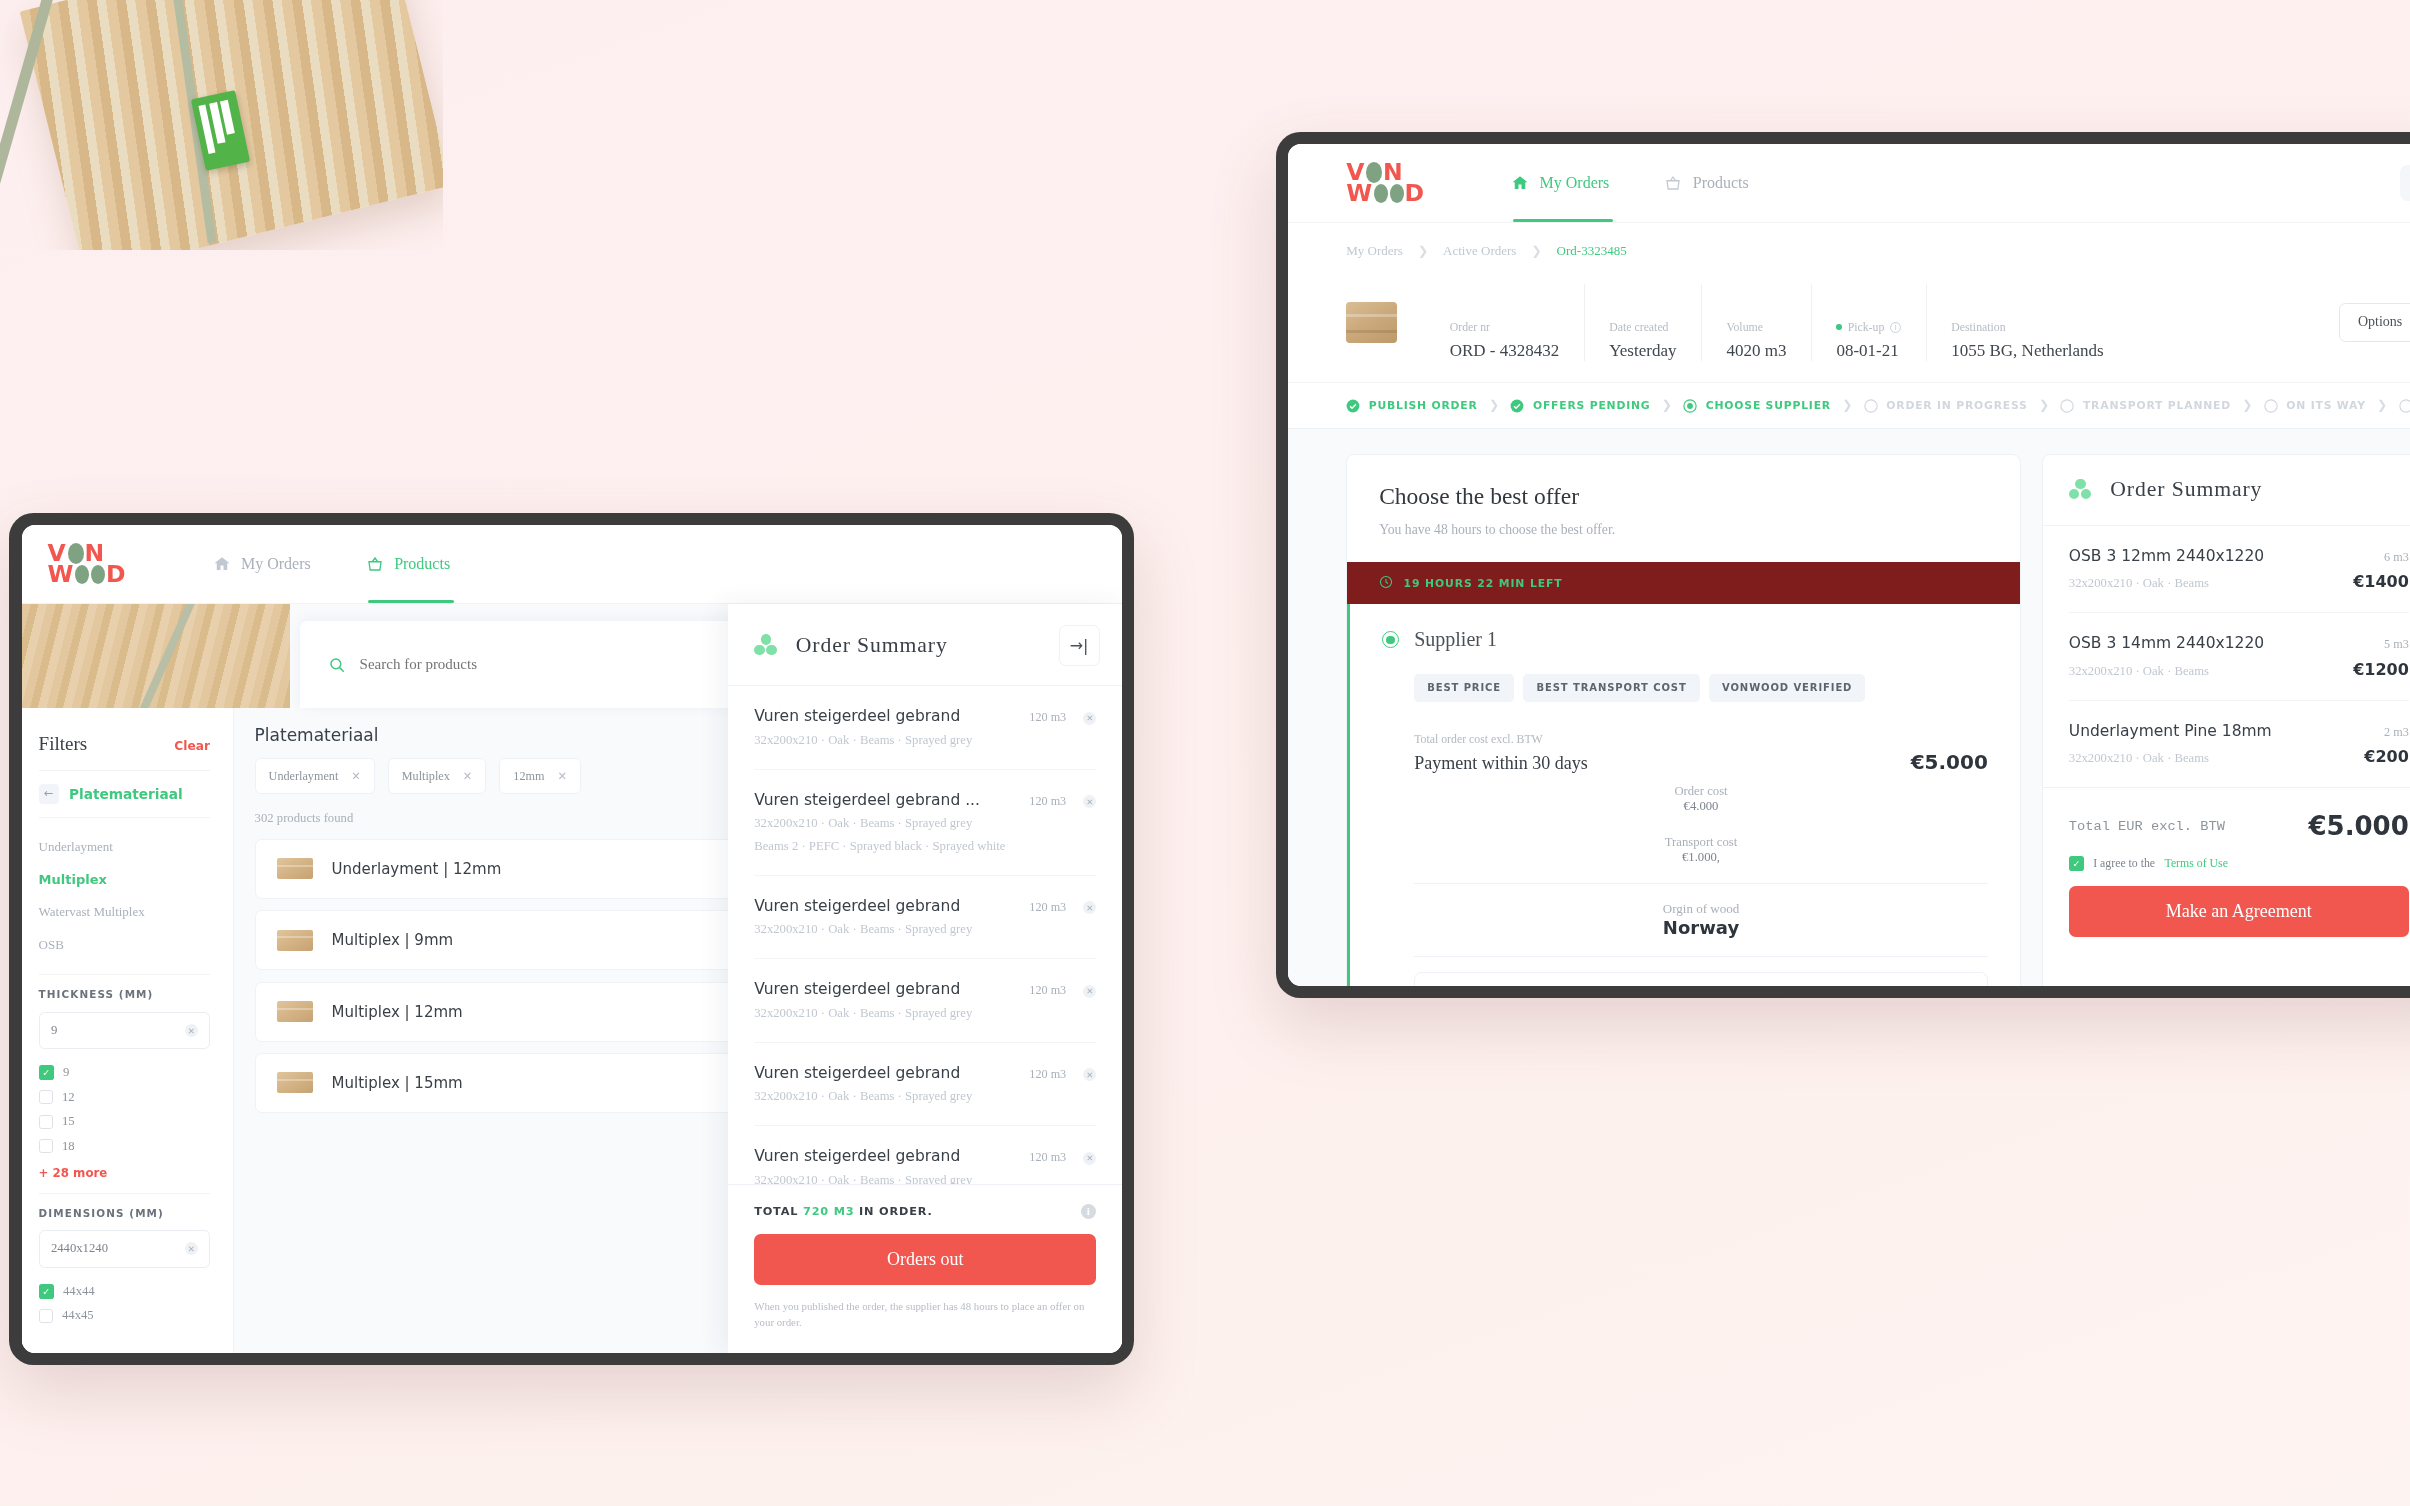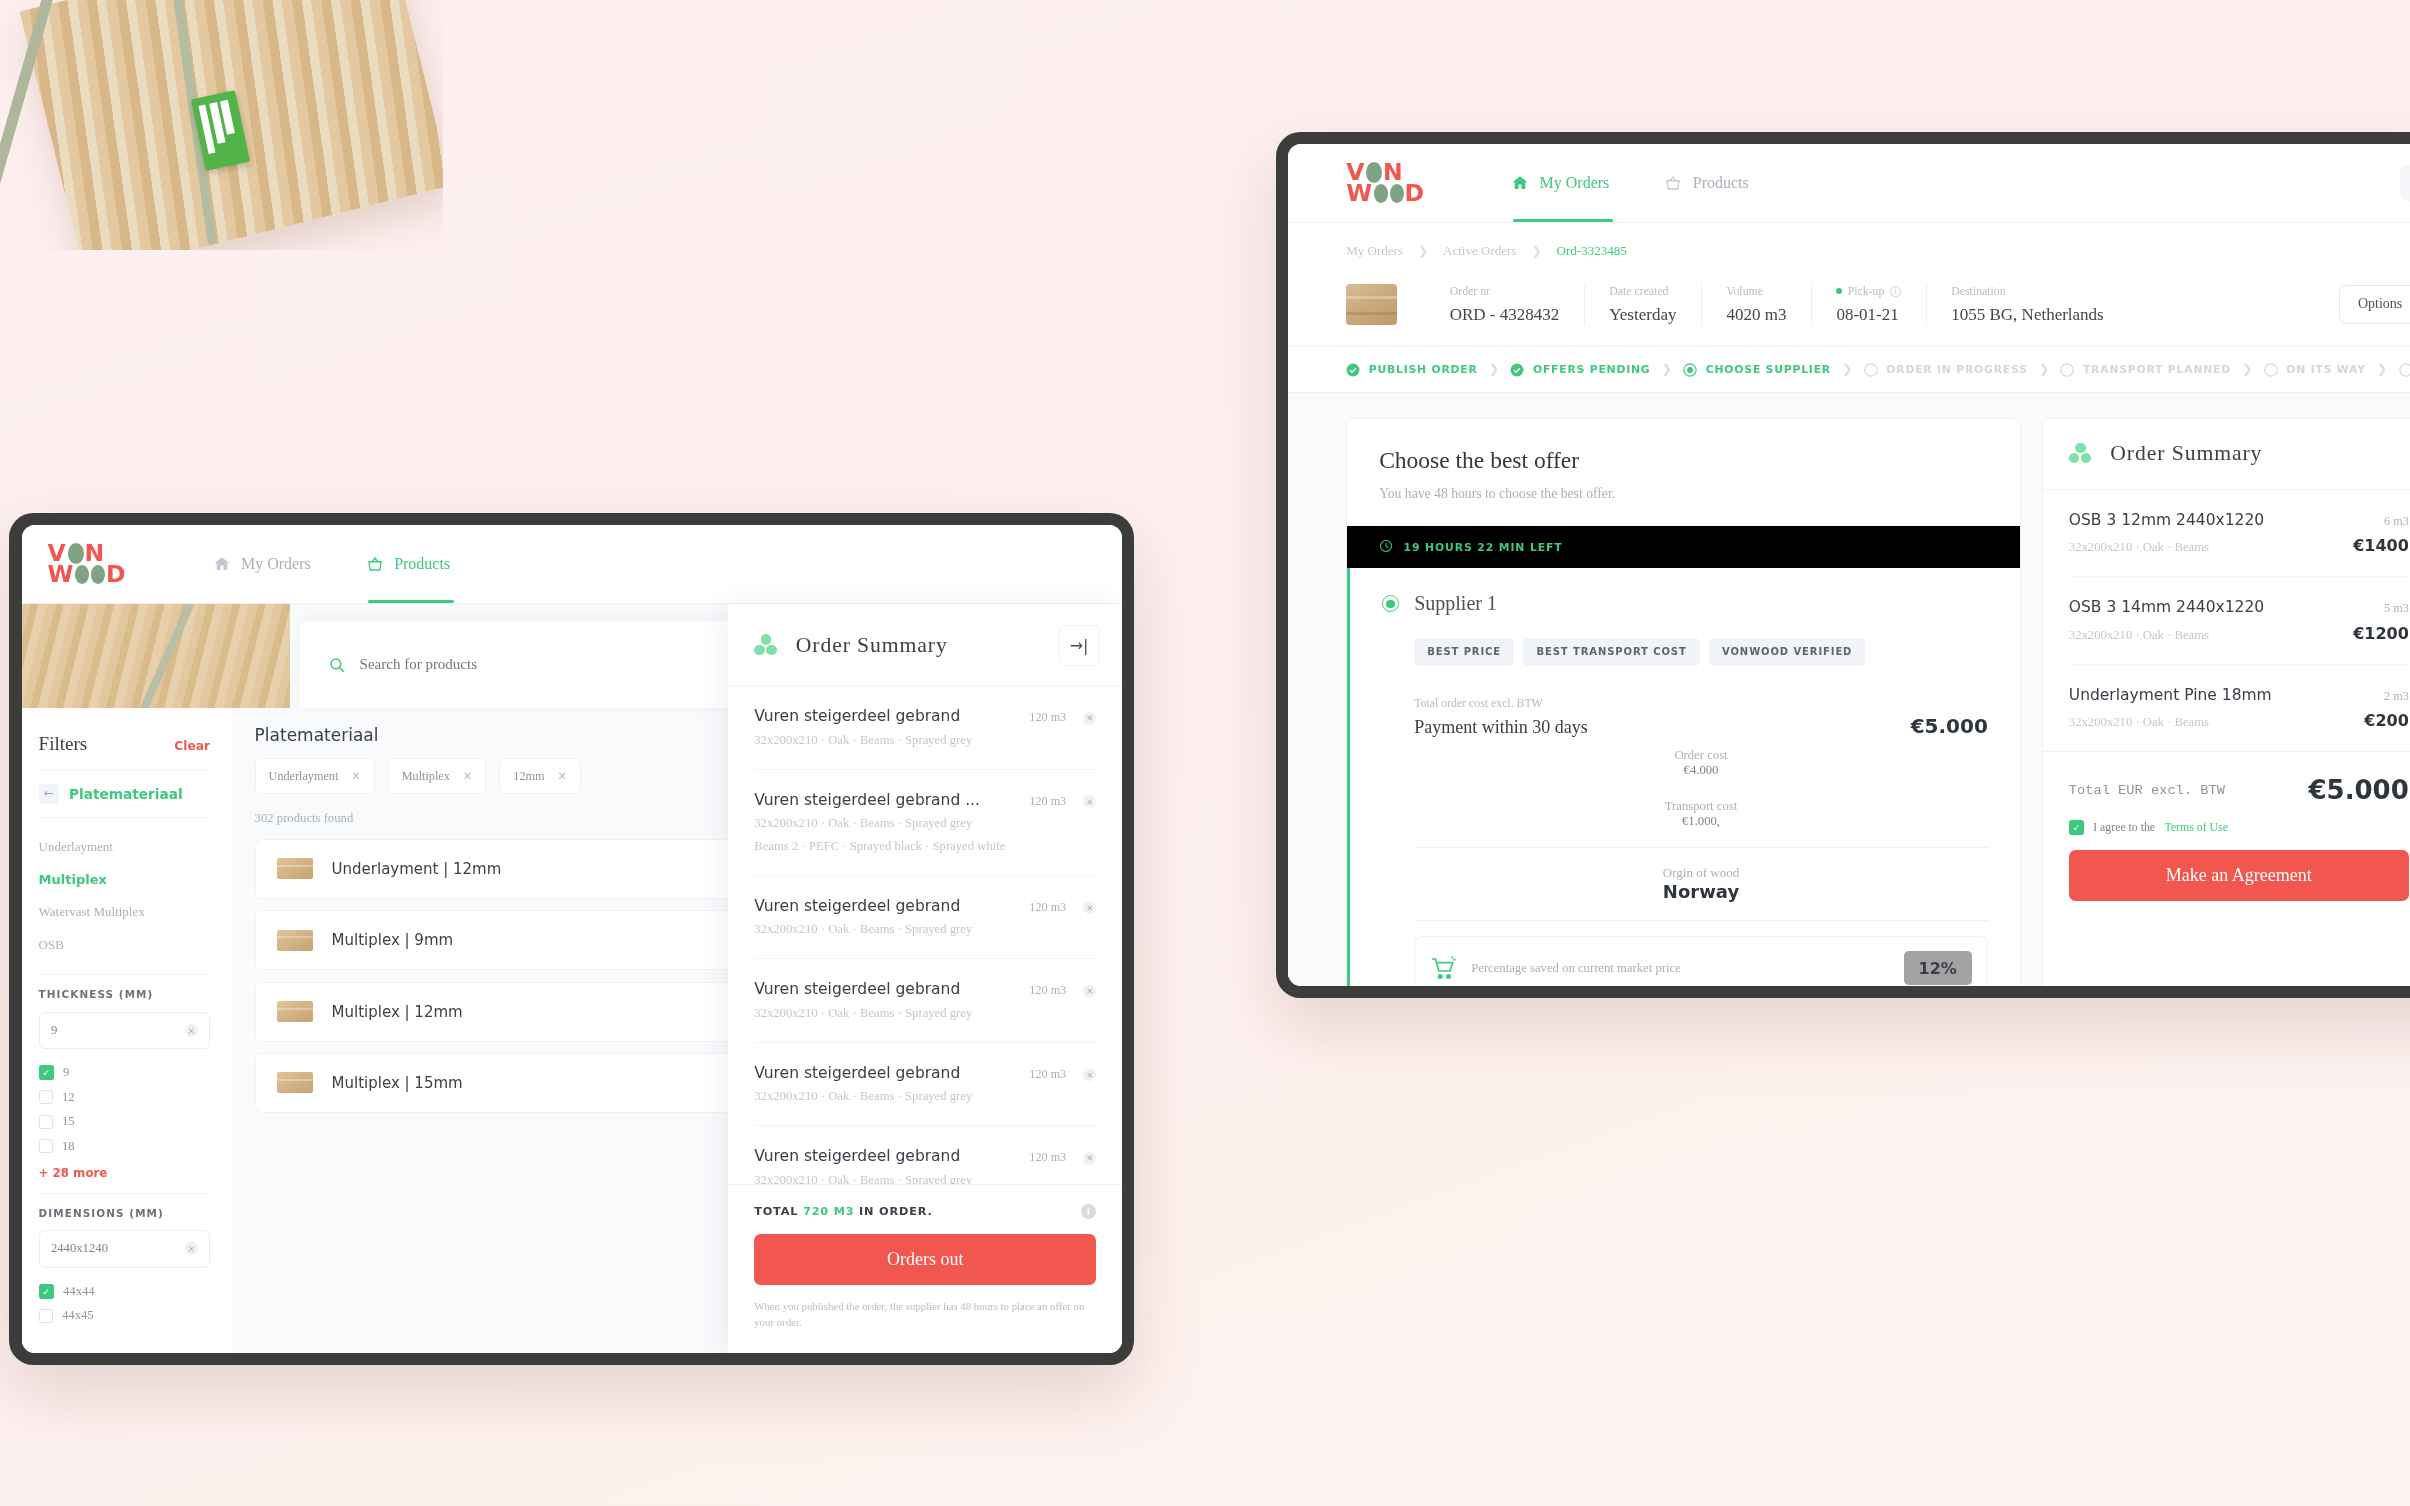--- a/index.html
+++ b/index.html
@@ -132,20 +132,21 @@
   .meta-cell:first-of-type { padding-left: 0; }
   .meta-cell.last { border-right: none; }
   .meta-label {
     font-size: 11.8px;
     color: #b6bcc6;
     margin-bottom: 6.6px;
     display: flex;
     align-items: center;
     gap: 5.6px;
     white-space: nowrap;
+    margin-top: 36px;
   }
   .meta-value { font-size: 17px; color: #40474f; white-space: nowrap; }
   .green-dot { width: 5.6px; height: 5.6px; border-radius: 50%; background: #3ec97f; display: inline-block; }
   .info-dot {
     width: 11.3px; height: 11.3px; border-radius: 50%;
     border: 1.3px solid #ccd2da; color: #ccd2da;
     font-size: 8.5px; line-height: 9.4px; text-align: center;
     display: inline-block; font-family: "Liberation Sans", sans-serif;
   }
   .options-btn {
@@ -189,21 +190,21 @@
     background: #fff;
     border-radius: 8.5px;
     border: 0.9px solid #eef1f5;
     overflow: hidden;
   }
   .offer-card { flex: 1; }
   .offer-head { padding: 28px 32px 24.5px; }
   .offer-title { font-size: 23.5px; color: #33383f; margin-bottom: 12.2px; }
   .offer-sub { font-size: 13.7px; color: #a9b0ba; }
   .timer-bar {
-    background: #000000;
+    background: #7f1d1d;
     padding: 12.2px 32px;
     display: flex; align-items: center; gap: 10.4px;
     font-size: 10.8px; font-weight: bold; letter-spacing: 0.9px;
     color: #3ec97f;
     font-family: "DejaVu Sans", sans-serif;
   }
   .timer-bar svg { width: 14px; height: 14px; }
   .supplier-block {
     border-left: 3.8px solid #3ec97f;
     padding: 24.5px 32px 9.4px;

